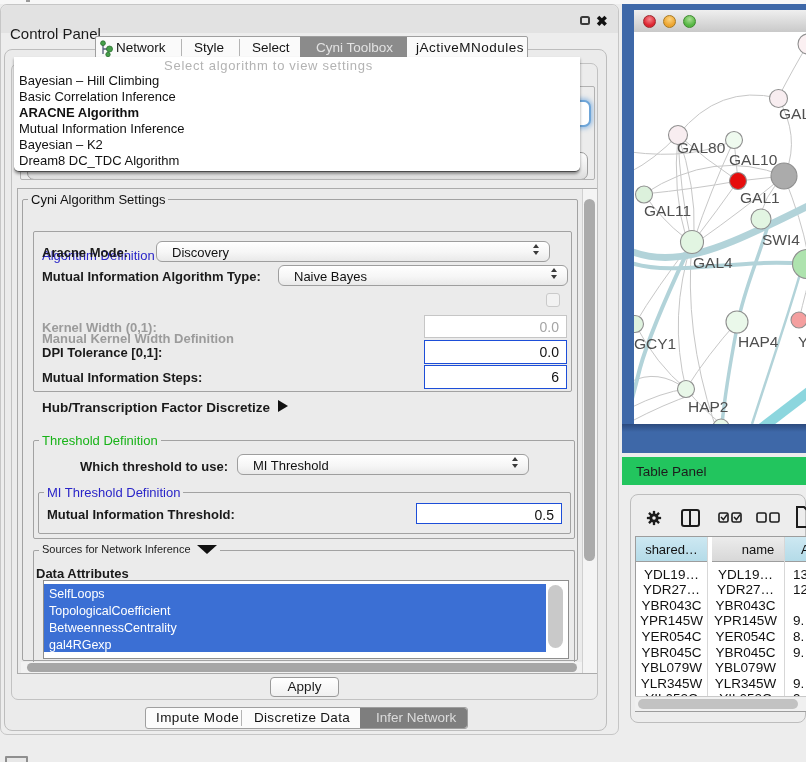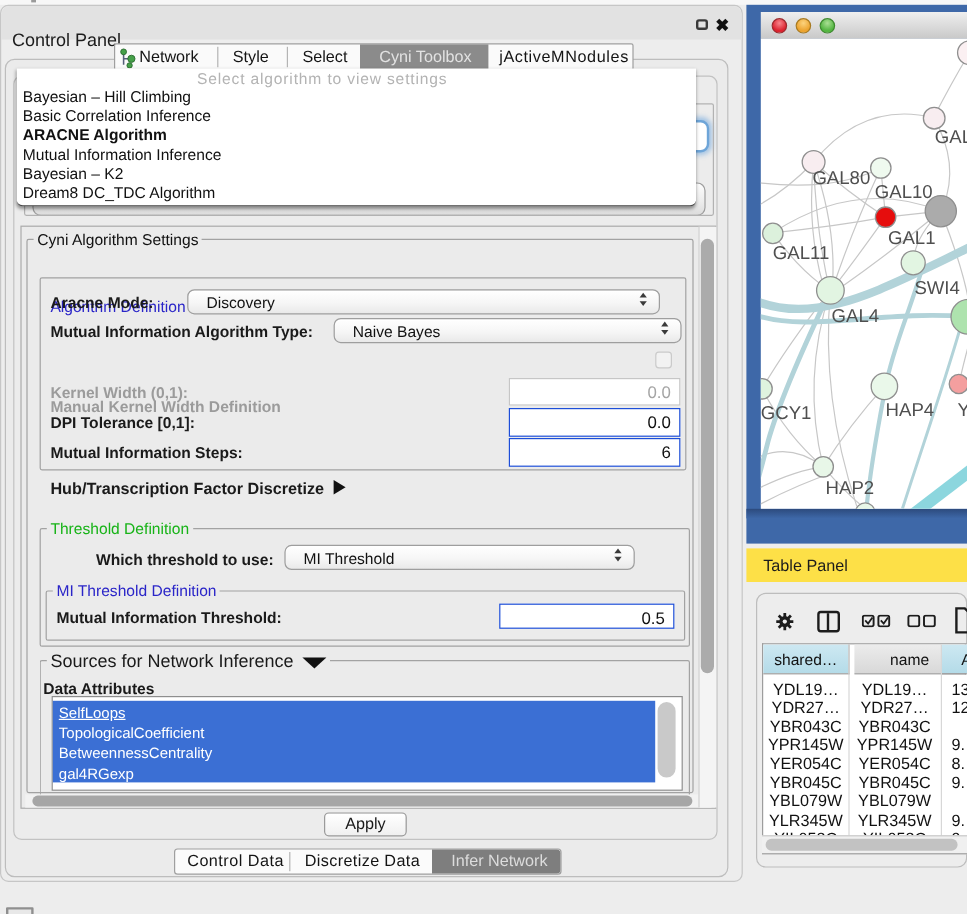--- a/index.html
+++ b/index.html
@@ -125,45 +125,45 @@
 
 <div class="gbox" style="left:38px;top:492px;width:531px;height:40px;">
   <div class="gtitle" style="left:5px;color:#2a25c8;">MI Threshold Definition</div>
 </div>
 <div class="lbl" style="left:47px;top:507px;">Mutual Information Threshold:</div>
 <div class="field" style="left:416px;top:503px;width:146px;height:21px;box-sizing:border-box;">
     <span class="v">0.5</span>
   </div>
 
 <div class="gbox" style="left:33px;top:550px;width:540px;height:122px;border-bottom:none;">
-  <div class="gtitle" style="left:5px;font-size:15px;color:#1a1a1a;">Sources for Network Inference&nbsp;<span style="display:inline-block;width:0;height:0;border-left:10px solid transparent;border-right:10px solid transparent;border-top:9px solid #111;vertical-align:-1px;margin-left:3px;"></span></div>
+  <div class="gtitle" style="left:5px;font-size:11px;color:#1a1a1a;">Sources for Network Inference&nbsp;<span style="display:inline-block;width:0;height:0;border-left:10px solid transparent;border-right:10px solid transparent;border-top:9px solid #111;vertical-align:-1px;margin-left:3px;"></span></div>
 </div>
 <div class="lbl" style="left:36px;top:566px;font-size:13px;">Data Attributes</div>
 
 <div class="abs" style="left:43px;top:580px;width:526px;height:79px;background:#fff;border:1px solid #8e8e8e;box-sizing:border-box;">
   <div class="abs" style="left:0;top:3px;width:502px;height:68px;background:#3b6fd4;"></div>
-  <div class="abs" style="left:5px;top:6px;font-size:12.5px;color:#fff;text-decoration:underline;">SelfLoops</div>
+  <div class="abs" style="left:5px;top:6px;font-size:12.5px;color:#fff;">SelfLoops</div>
   <div class="abs" style="left:5px;top:23px;font-size:12.5px;color:#fff;">TopologicalCoefficient</div>
   <div class="abs" style="left:5px;top:40px;font-size:12.5px;color:#fff;">BetweennessCentrality</div>
   <div class="abs" style="left:5px;top:57px;font-size:12.5px;color:#fff;">gal4RGexp</div>
   <div class="abs" style="left:504px;top:4px;width:15px;height:63px;background:#c9c9c9;border-radius:8px;"></div>
 </div>
 
 <div class="abs" style="left:21px;top:662px;width:572px;height:11px;background:#f2f2f2;"></div>
 <div class="abs" style="left:27px;top:663px;width:550px;height:9px;background:#a6a6a6;border-radius:5px;"></div>
 
 <div class="abs" style="left:582px;top:189px;width:14px;height:484px;background:#f4f4f4;border-left:1px solid #d0d0d0;"></div>
 <div class="abs" style="left:584px;top:199px;width:11px;height:362px;background:#ababab;border-radius:6px;"></div>
 
 <div class="abs" style="left:270px;top:677px;width:67px;height:18px;background:linear-gradient(#ffffff,#f0f0f0);border:1px solid #9a9a9a;border-radius:4px;text-align:center;">
   <span style="font-size:13.5px;color:#1a1a1a;position:relative;top:1px;">Apply</span>
 </div>
 
 <div class="abs" style="left:145px;top:707px;width:321px;height:20px;background:#fbfbfb;border:1px solid #9f9f9f;border-radius:3px;">
-  <div class="abs" style="left:10px;top:2px;font-size:13.5px;letter-spacing:0.4px;color:#141414;">Control Data</div>
+  <div class="abs" style="left:10px;top:2px;font-size:13.5px;letter-spacing:0.4px;color:#141414;">Impute Mode</div>
   <div class="abs" style="left:95px;top:2px;width:1px;height:16px;background:#b4b4b4;"></div>
   <div class="abs" style="left:108px;top:2px;font-size:13.5px;letter-spacing:0.3px;color:#141414;">Discretize Data</div>
   <div class="abs" style="left:214px;top:0;width:107px;height:20px;background:#7e7e7e;border-radius:0 3px 3px 0;"></div>
   <div class="abs" style="left:230px;top:2px;font-size:13.5px;color:#dcdcdc;">Infer Network</div>
 </div>
 
 <div class="abs" style="left:5px;top:756px;width:19px;height:10px;background:#e8e8e8;border:2px solid #8f8f8f;border-radius:1px;"></div>
 
 <div class="abs" style="left:14px;top:57px;width:566px;height:114px;background:#fff;border-radius:0 0 5px 5px;border-bottom:1px solid #4a4a4a;box-shadow:0 2px 3px rgba(0,0,0,.4);">
   <div class="abs" style="left:0;top:1px;width:509px;text-align:center;font-size:13px;letter-spacing:0.7px;color:#b3b3b3;">Select algorithm to view settings</div>
@@ -250,21 +250,21 @@
     <text x="128" y="213">SWI4</text>
     <text x="59" y="236">GAL4</text>
     <text x="0" y="317">GCY1</text>
     <text x="104" y="315">HAP4</text>
     <text x="164" y="315">Y</text>
     <text x="54" y="380">HAP2</text>
   </g>
 </svg>
 </div>
 
-<div class="abs" style="left:622px;top:457px;width:184px;height:28px;background:#fde047;">
+<div class="abs" style="left:622px;top:457px;width:184px;height:28px;background:#22c55e;">
   <div class="abs" style="left:14px;top:7px;font-size:13.5px;color:#1c1c1c;">Table Panel</div>
 </div>
 
 <div class="abs" style="left:630px;top:494px;width:176px;height:229px;background:#ededed;border:1px solid #bdbdbd;border-radius:8px;box-sizing:border-box;"></div>
 
 <svg class="abs" style="left:646px;top:510px;" width="16" height="16" viewBox="0 0 18 18">
   <g fill="#1c1c1c">
       <circle cx="9" cy="9" r="5.2"></circle>
   <g stroke="#1c1c1c" stroke-width="2.6">
     <line x1="9" y1="1" x2="9" y2="17"></line>

